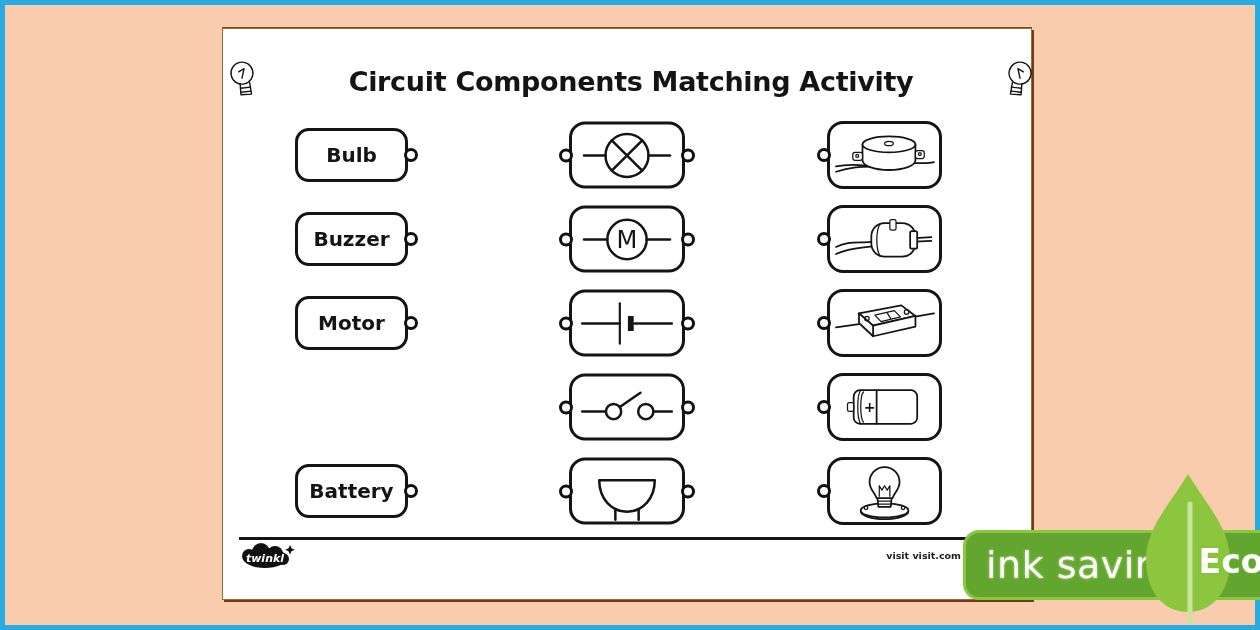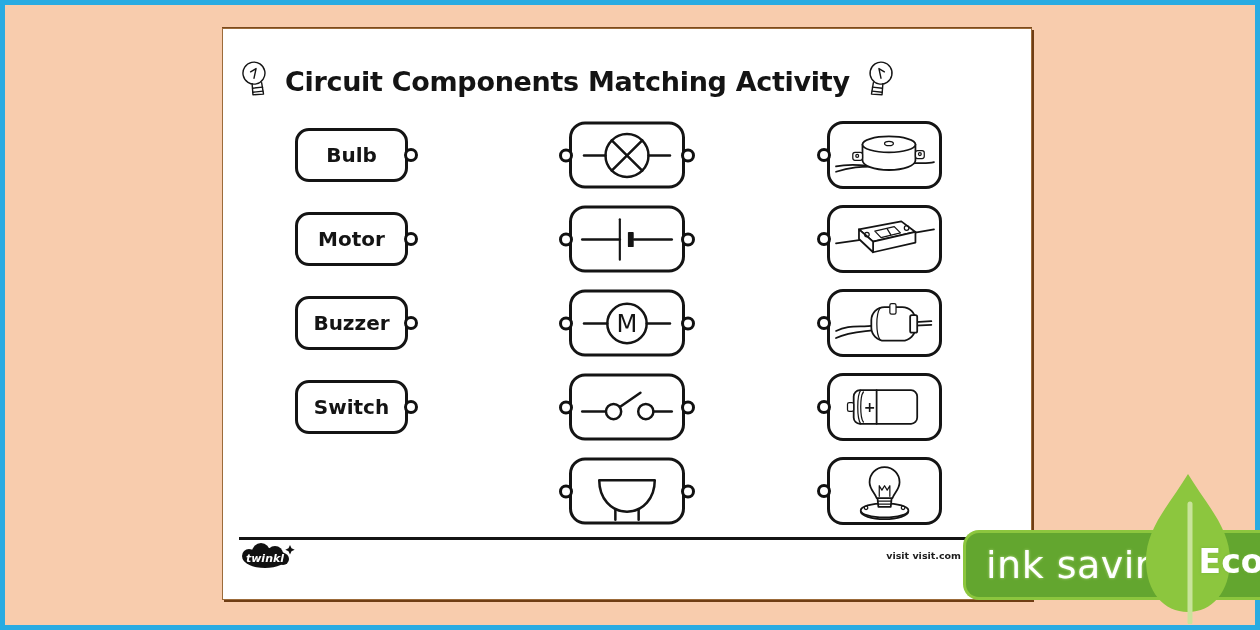--- a/index.html
+++ b/index.html
@@ -4,22 +4,22 @@
 <style>
   html,body{margin:0;padding:0;}
   .viewport{position:relative;width:1260px;height:630px;background:#F8CCAD;overflow:hidden;
             font-family:"DejaVu Sans","Liberation Sans",sans-serif;}
   .frame-border{position:absolute;inset:0;border:5px solid #29ABE2;box-sizing:border-box;
                 z-index:20;pointer-events:none;}
   
   .sheet{position:absolute;left:222px;top:28px;width:810px;height:572px;background:#fff;
          border:1px solid #9c6b3a;box-sizing:border-box;z-index:1;
          box-shadow:2px 2px 0 #6f3d14, 0 -1px 0 #7c4a1c;}
-  .title-row{position:absolute;top:28px;left:16px;width:100%;height:48px;display:flex;
-             align-items:center;justify-content:flex-start;gap:14px;}
+  .title-row{position:absolute;top:28px;left:4px;width:100%;height:48px;display:flex;
+             align-items:center;justify-content:space-between;gap:2px;}
   .title-row h1{margin:0;font-size:27px;font-weight:bold;color:#141414;letter-spacing:-0.3px;}
   .bulb-doodle{width:32px;height:46px;}
   .bulb-doodle.flip{transform:scaleX(-1);}
   
   .rows{position:absolute;left:0;top:84px;width:100%;}
   .row{position:relative;height:84px;}
   .card{position:absolute;top:50%;transform:translateY(-50%);background:#fff;
         border:3px solid #141414;display:flex;align-items:center;justify-content:center;
         box-sizing:border-box;}
   .word-card{left:72px;width:113px;height:54px;border-radius:14px;}
@@ -110,20 +110,52 @@
             <circle class="la thin" cx="26" cy="35" r="1.6"></circle>
             <rect class="la-w thin" x="92" y="29" width="10" height="9" rx="2.5"></rect>
             <circle class="la thin" cx="97" cy="33" r="1.6"></circle>
           </svg>
           <span class="ring left"></span>
         </div>
       </div>
 
       <div class="row">
         <div class="card word-card">
+          <span>Buzzer</span>
+          <span class="ring right"></span>
+        </div>
+        <div class="card symbol-card">
+          <svg viewBox="0 0 116 67" width="108" height="60">
+            <g class="sym">
+              <line x1="10" y1="33.5" x2="36" y2="33.5"></line>
+              <circle cx="58" cy="33.5" r="22"></circle>
+              <line x1="80" y1="33.5" x2="106" y2="33.5"></line>
+            </g>
+            <text x="58" y="43" text-anchor="middle" font-size="27" fill="#141414">M</text>
+          </svg>
+          <span class="ring left"></span>
+          <span class="ring right"></span>
+        </div>
+        <div class="card photo-card">
+          <svg viewBox="0 0 115 68" width="106" height="60">
+            <path class="la" d="M2,43 C16,36 28,39 45,37"></path>
+            <path class="la" d="M2,51 C16,44 30,44 45,42"></path>
+            <line class="la" x1="92" y1="33" x2="110" y2="32"></line>
+            <line class="la" x1="92" y1="37" x2="110" y2="36"></line>
+            <rect class="la-w" x="42" y="16" width="50" height="38" rx="15"></rect>
+            <path class="la thin" d="M52,17 C47,24 47,46 52,53"></path>
+            <rect class="la-w" x="86" y="25" width="8" height="20" rx="2"></rect>
+            <rect class="la-w thin" x="63" y="12" width="7" height="12" rx="2"></rect>
+          </svg>
+          <span class="ring left"></span>
+        </div>
+      </div>
+
+      <div class="row">
+        <div class="card word-card">
           <span>Motor</span>
           <span class="ring right"></span>
         </div>
         <div class="card symbol-card">
           <svg viewBox="0 0 116 67" width="108" height="60">
             <g class="sym">
               <line x1="8" y1="33.5" x2="50" y2="33.5"></line>
               <line x1="50" y1="11" x2="50" y2="56" stroke-width="2.4"></line>
               <line x1="66" y1="33.5" x2="108" y2="33.5"></line>
             </g>
@@ -142,56 +174,20 @@
             <path class="la-w thin" d="M46,25 L68,20 L75,27 L53,32.5 Z"></path>
             <line class="la thin" x1="60" y1="22.5" x2="64" y2="29"></line>
             <circle class="la thin" cx="37" cy="29" r="2.6"></circle>
             <circle class="la thin" cx="82" cy="21.5" r="2.6"></circle>
           </svg>
           <span class="ring left"></span>
         </div>
       </div>
 
       <div class="row">
-        <div class="card word-card">
-          <span>Buzzer</span>
-          <span class="ring right"></span>
-        </div>
-        <div class="card symbol-card">
-          <svg viewBox="0 0 116 67" width="108" height="60">
-            <g class="sym">
-              <line x1="10" y1="33.5" x2="36" y2="33.5"></line>
-              <circle cx="58" cy="33.5" r="22"></circle>
-              <line x1="80" y1="33.5" x2="106" y2="33.5"></line>
-            </g>
-            <text x="58" y="43" text-anchor="middle" font-size="27" fill="#141414">M</text>
-          </svg>
-          <span class="ring left"></span>
-          <span class="ring right"></span>
-        </div>
-        <div class="card photo-card">
-          <svg viewBox="0 0 115 68" width="106" height="60">
-            <path class="la" d="M2,43 C16,36 28,39 45,37"></path>
-            <path class="la" d="M2,51 C16,44 30,44 45,42"></path>
-            <line class="la" x1="92" y1="33" x2="110" y2="32"></line>
-            <line class="la" x1="92" y1="37" x2="110" y2="36"></line>
-            <rect class="la-w" x="42" y="16" width="50" height="38" rx="15"></rect>
-            <path class="la thin" d="M52,17 C47,24 47,46 52,53"></path>
-            <rect class="la-w" x="86" y="25" width="8" height="20" rx="2"></rect>
-            <rect class="la-w thin" x="63" y="12" width="7" height="12" rx="2"></rect>
-          </svg>
-          <span class="ring left"></span>
-        </div>
-      </div>
-
-      <div class="row">
-        <div class="card word-card">
-          <span>Switch</span>
-          <span class="ring right"></span>
-        </div>
         <div class="card symbol-card">
           <svg viewBox="0 0 116 67" width="108" height="60">
             <g class="sym">
               <line x1="8" y1="38" x2="34" y2="38"></line>
               <circle cx="43" cy="38" r="8.5"></circle>
               <line x1="50" y1="33" x2="73" y2="17"></line>
               <circle cx="79" cy="38" r="8.5"></circle>
               <line x1="88" y1="38" x2="108" y2="38"></line>
             </g>
           </svg>
@@ -205,20 +201,24 @@
             <path class="la thin" d="M33,17 C29,22 29,46 33,51"></path>
             <line class="la" x1="48" y1="15" x2="48" y2="53"></line>
             <rect class="la-w thin" x="15" y="29" width="7" height="10" rx="2"></rect>
             <text x="40" y="40" text-anchor="middle" font-size="16" font-weight="bold" fill="#141414">+</text>
           </svg>
           <span class="ring left"></span>
         </div>
       </div>
 
       <div class="row">
+        <div class="card word-card">
+          <span>Battery</span>
+          <span class="ring right"></span>
+        </div>
         <div class="card symbol-card">
           <svg viewBox="0 0 116 67" width="108" height="60">
             <g class="sym">
               <path d="M27,21 L89,21 C89,41 76,56 58,56 C40,56 27,41 27,21 Z"></path>
               <line x1="45" y1="54" x2="45" y2="65"></line>
               <line x1="71" y1="54" x2="71" y2="65"></line>
             </g>
           </svg>
           <span class="ring left"></span>
           <span class="ring right"></span>

